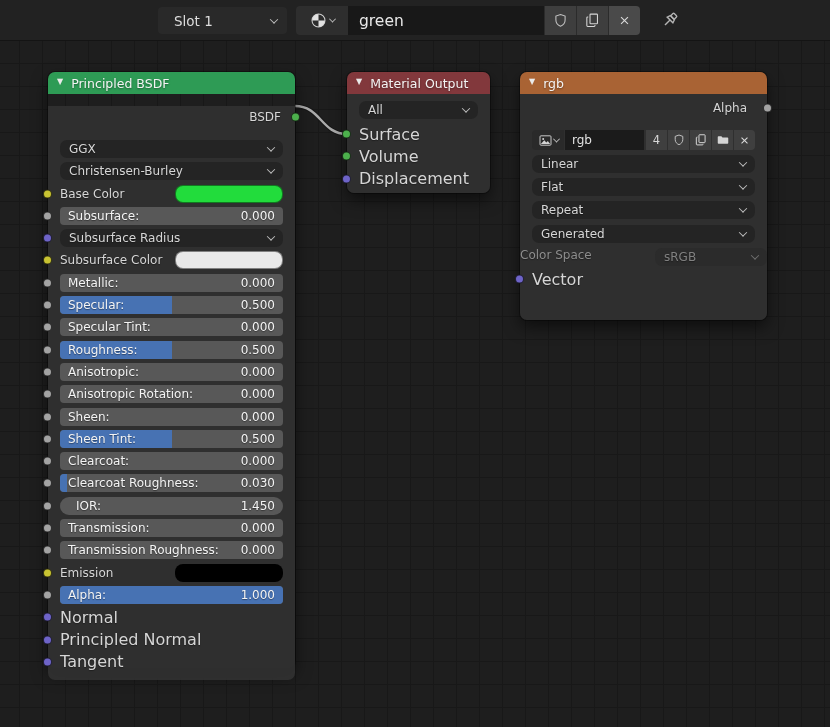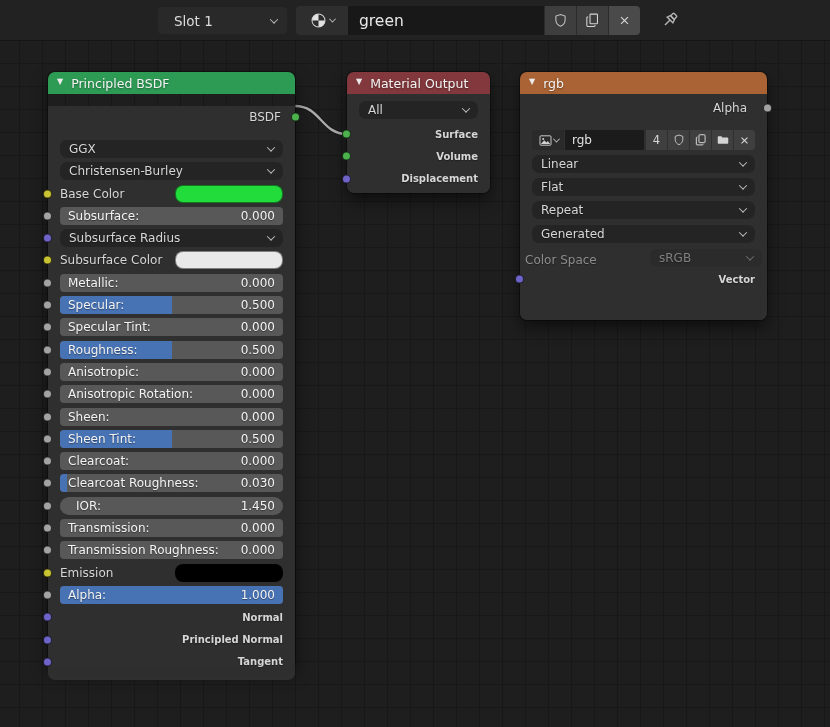--- a/index.html
+++ b/index.html
@@ -43,21 +43,21 @@
   
   .node { position:absolute; z-index:2; border-radius:7px;
           box-shadow:0 7px 16px rgba(0,0,0,.55), 0 0 0 1px rgba(0,0,0,.35); }
   .node-header { height:22px; border-radius:7px 7px 0 0; display:flex; align-items:center;
                  padding:0 9px; gap:8px; }
   .tri { font-size:8px; color:#eaeaea; line-height:1; transform:translateY(-1px); }
   .ntitle { font-size:12.5px; color:#f4f4f4; text-shadow:0 1px 2px rgba(0,0,0,.4); }
   .node-body { position:relative; background:rgba(48,48,48,.96); border-radius:0 0 7px 7px; }
 
   .prow { position:relative; display:flex; align-items:center; height:18px;
-          margin:0 0 4.3px 0; padding:0 12px;justify-content:flex-end; }
+          margin:0 0 4.3px 0; padding:0 12px; }
   .socket { position:absolute; width:9px; height:9px; border-radius:50%;
             border:1px solid rgba(10,10,10,.75); top:50%; transform:translateY(-50%); }
   .socket.in { left:-5px; } .socket.out { right:-5px; }
 
   .plabel { font-size:12px; color:#d6d6d6; text-shadow:0 1px 1px rgba(0,0,0,.35); white-space:nowrap; }
 
   .dd { flex:1; height:18px; background:#242424; border-radius:7px; display:flex; align-items:center;
         padding:0 9px; position:relative; }
   .dd .plabel { flex:1; }
   .chev { width:6px; height:6px; border-right:1.4px solid #bdbdbd; border-bottom:1.4px solid #bdbdbd;
@@ -70,21 +70,21 @@
   .slider .slbl { position:relative; flex:1; font-size:12px; color:#f4f4f4;
                   text-shadow:0 1px 1px rgba(0,0,0,.4); white-space:nowrap; }
   .slider .sval { position:relative; font-size:12px; color:#f4f4f4; text-shadow:0 1px 1px rgba(0,0,0,.4); }
   .slider.num { border-radius:9px; }
   .slider.num .slbl { padding-left:8px; }
 
   .swatch { width:108px; height:18px; border-radius:8px; border:1px solid rgba(0,0,0,.45); }
   .rowgrow { flex:1; }
 
   .prow.outrow { justify-content:flex-end; height:22px; margin:0; }
-  .prow.plainrow .plabel { font-size:10px;font-weight:bold; }
+  .prow.plainrow .plabel { font-size:16px; }
 
   
   .node-principled { left:48px; top:72px; width:247px; height:596px; }
   .node-principled .node-body { height:574px; }
   .node-principled .outrow { margin-top:12px; margin-bottom:12px; padding-right:14px;align-items:center; }
 
   
   .node-output { left:347px; top:72px; width:143px; height:121px; }
   .node-output .node-body { height:99px; padding-top:6px; }
   .node-output .ddrow { height:19px; margin:0 0 4px 0; }
@@ -99,21 +99,21 @@
             margin:11px 12px 0 12px; gap:0; }
   .img-browse { width:32px; height:20px; background:#2a2a2a; border-radius:4px 0 0 4px;
                 display:flex; align-items:center; justify-content:center; gap:1px; flex:none; }
   .img-name { flex:1; height:20px; background:#1b1b1b; color:#e2e2e2; font-size:12px;
               display:flex; align-items:center; padding-left:7px; margin:0 1px; }
   .img-btn { width:21px; height:20px; background:#3f3f3f; display:flex; align-items:center;
              justify-content:center; margin-left:1px; flex:none; font-size:11.5px; color:#d8d8d8; }
   .img-btn.last { border-radius:0 4px 4px 0; }
   .node-rgb .ddrow { height:19px; margin:4px 0 0 0; }
   .node-rgb .ddrow ~ .ddrow { margin-top:4.4px; }
-  .csrow { position:relative; display:flex; align-items:flex-end; height:19px; margin:5px 0 0 0; padding:0 5px; }
+  .csrow { position:relative; display:flex; align-items:flex-start; height:19px; margin:5px 0 0 0; padding:0 0; }
   .csrow .plabel { color:#8d8d8d; flex:1; }
   .dd.disabled { flex:none; width:112px; background:#2b2b2b; }
   .dd.disabled .plabel { color:#818181; }
   .dd.disabled .chev { border-color:#6f6f6f; }
   .vecrow { height:20px; margin-top:2px; }
 </style>
 </head>
 <body>
 
 <div class="screen">

